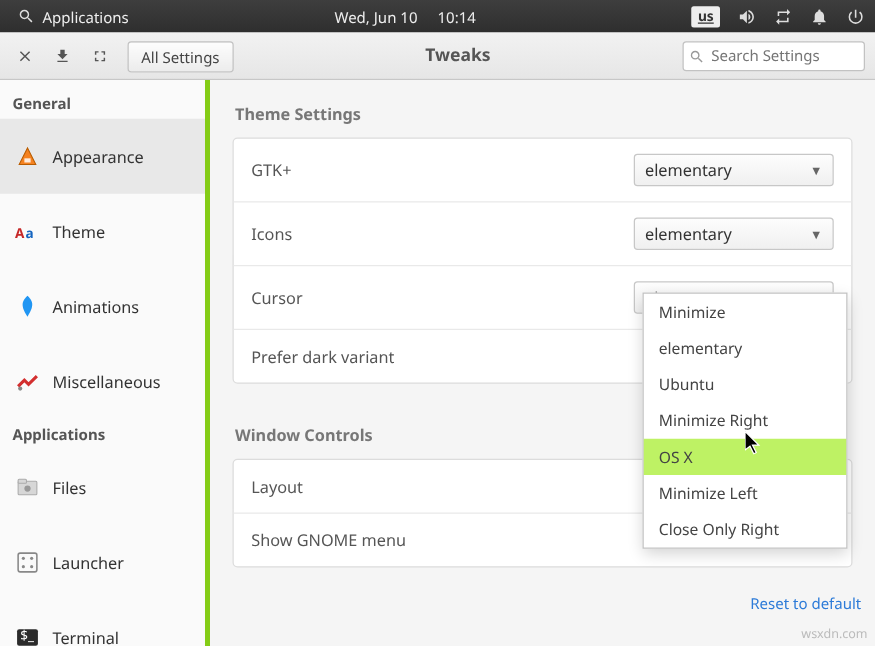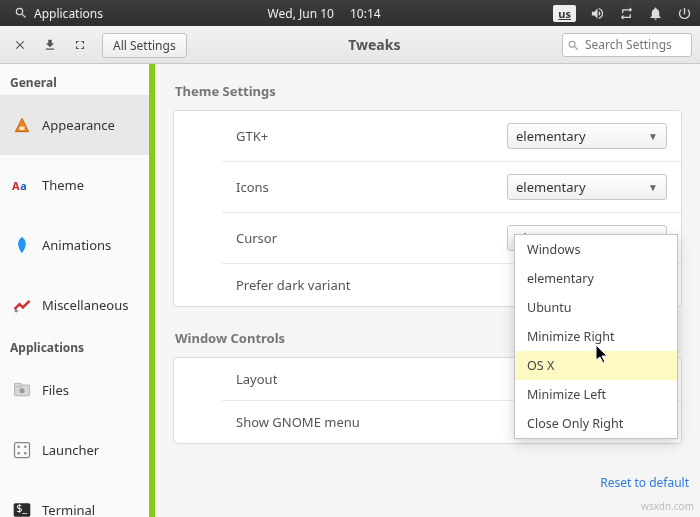--- a/index.html
+++ b/index.html
@@ -15,49 +15,49 @@
   .panel svg { fill: #ddd; }
   .date-block { display: flex; gap: 16px; }
 
   
   .toolbar { height: 38px; background: linear-gradient(#f2f2f2, #e6e6e6); border-bottom: 1px solid #c7c7c7; display: flex; align-items: center; padding: 0 8px; gap: 6px; }
   .tb-btn { width: 24px; height: 24px; display: flex; align-items: center; justify-content: center; color: #555; }
   .tb-btn svg { width: 14px; height: 14px; fill: #555; }
   .breadcrumb { margin-left: 4px; }
   .crumb { background: linear-gradient(#fdfdfd,#ececec); border: 1px solid #c2c2c2; border-radius: 3px; padding: 3px 10px; font-size: 12px; color: #444; position: relative; }
   .title { flex: 1; text-align: center; font-weight: bold; color: #555; font-size: 14px; }
-  .search { width: 130px; }
+  .search { width: 146px; }
   .search input { width: 100%; height: 24px; border: 1px solid #c2c2c2; border-radius: 3px; padding: 0 6px 0 22px; background: #fff; font-size: 12px; color: #888; }
   .search { position: relative; }
   .search .sicon { position: absolute; left: 5px; top: 5px; }
 
   
   .main { display: flex; height: calc(517px - 26px - 38px); }
-  .sidebar { width: 155px; background: #fafafa; border-right: 6px solid #84cc16; padding: 6px 0; }
+  .sidebar { width: 168px; background: #fafafa; border-right: 4px solid #84cc16; padding: 6px 0; }
   .sb-header { padding: 4px 10px; font-weight: bold; color: #555; font-size: 12px; }
   .sb-item { display: flex; align-items: center; gap: 10px; padding: 20px 12px; font-size: 13px; color: #333; }
   .sb-item.selected { background: #e8e8e8; }
   .sb-icon { width: 20px; height: 20px; display: flex; align-items: center; justify-content: center; }
 
   .content { flex: 1; padding: 14px 18px; overflow: auto; background: #f5f5f5; }
   .section-title { font-weight: bold; color: #777; font-size: 13px; margin: 4px 0 10px 2px; }
-  .settings-group { border: 1px solid #dcdcdc; border-radius: 4px; background: #fff; margin-bottom: 22px; padding-left: 48px; }
+  .settings-group { border: 1px solid #dcdcdc; border-radius: 4px; background: #fff; margin-bottom: 32px; }
   .row { display: flex; align-items: center; padding: 12px 14px; border-bottom: 1px solid #e9e9e9; }
   .row:last-child { border-bottom: none; }
   .row-label { flex: 1; color: #555; }
   .combo { width: 160px; height: 26px; border: 1px solid #c7c7c7; border-radius: 3px; background: linear-gradient(#fdfdfd,#f0f0f0); display: flex; align-items: center; padding: 0 8px; justify-content: space-between; font-size: 12px; color: #444; }
   .combo .caret { font-size: 10px; color: #666; }
 
   .footer-link { position: absolute; right: 11px; bottom: 26px; color: #2d7bd8; font-size: 12px; }
   .watermark { position: absolute; right: 6px; bottom: 4px; color: #bbb; font-size: 10px; }
 
   
   .dropdown { position: absolute; left: 514px; top: 234px; width: 164px; background: #fff; border: 1px solid #c2c2c2; box-shadow: 0 4px 12px rgba(0,0,0,0.18); z-index: 50; }
   .dd-item { padding: 6px 12px; font-size: 12.5px; color: #444; }
-  .dd-item.hover { background: #fef9c3; }
+  .dd-item.hover { background: #bef264; }
 
   
   .cursor { position: absolute; left: 596px; top: 345px; z-index: 60; pointer-events: none; }
 </style>
 </head>
 <body>
 
 <div class="panel">
   <div class="app-btn">
     <svg width="14" height="14" viewBox="0 0 24 24">
@@ -251,21 +251,21 @@
         <div class="row-label">Layout</div>
       </div>
       <div class="row">
         <div class="row-label">Show GNOME menu</div>
       </div>
     </div>
   </div>
 </div>
 
 <div class="dropdown">
-  <div class="dd-item">Windows</div>
+  <div class="dd-item">Minimize</div>
   <div class="dd-item">elementary</div>
   <div class="dd-item">Ubuntu</div>
   <div class="dd-item">Minimize Right</div>
   <div class="dd-item hover">OS X</div>
   <div class="dd-item">Minimize Left</div>
   <div class="dd-item">Close Only Right</div>
 </div>
 
 <svg class="cursor" width="14" height="20" viewBox="0 0 14 20">
   <path d="M0 0 L0 15 L4 12 L7 18 L9 17 L6 11 L11 11 Z" fill="#000" stroke="#fff" stroke-width="1"></path>

